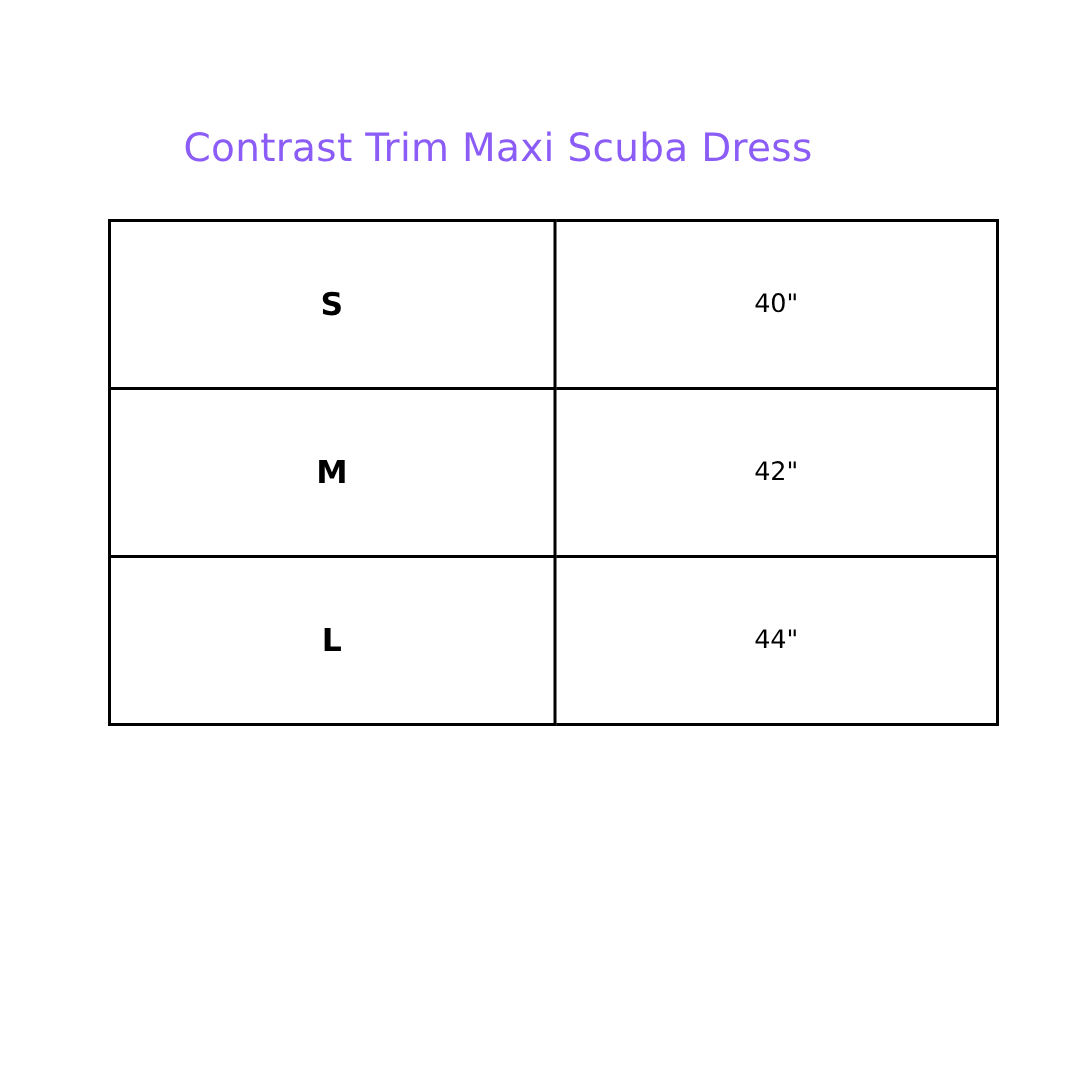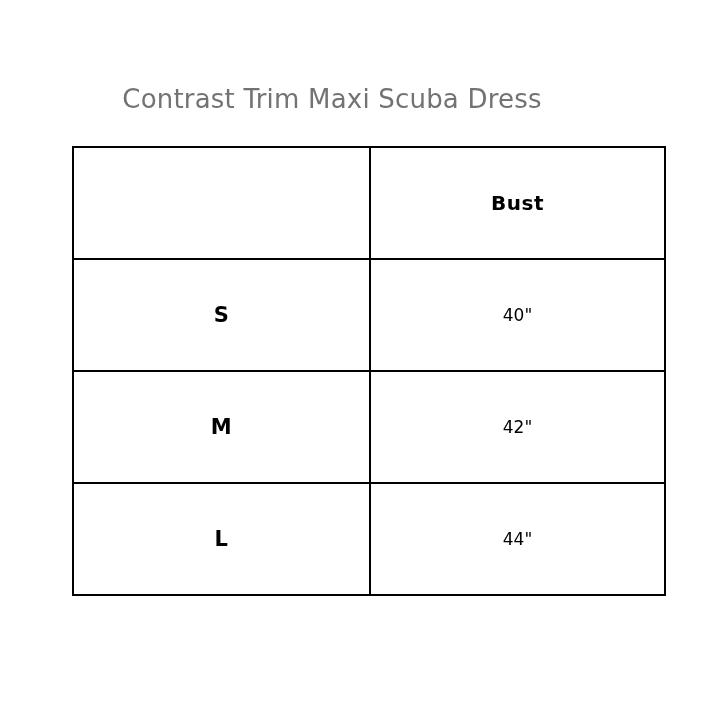--- a/index.html
+++ b/index.html
@@ -22,21 +22,21 @@
   }
   .title {
     position: absolute;
     top: 84px;
     left: 0;
     width: 664px;
     text-align: center;
     font-size: 26px;
     font-weight: 400;
     letter-spacing: 0.2px;
-    color: #737373;
+    color: #8b5cf6;
   }
   .size-table {
     position: absolute;
     top: 146px;
     left: 72px;
     width: 588px;
     border-collapse: collapse;
     table-layout: fixed;
   }
   .size-table td {
@@ -73,24 +73,20 @@
 </head>
 <body>
 
 <div class="page">
 
   <div class="title">Contrast Trim Maxi Scuba Dress</div>
 
   <table class="size-table">
     <tbody>
       <tr>
-        <td class="col-size hdr-blank"></td>
-        <td class="col-value hdr-label">Bust</td>
-      </tr>
-      <tr>
         <td class="col-size row-size">S</td>
         <td class="col-value row-value">40"</td>
       </tr>
       <tr>
         <td class="col-size row-size">M</td>
         <td class="col-value row-value">42"</td>
       </tr>
       <tr>
         <td class="col-size row-size">L</td>
         <td class="col-value row-value">44"</td>

